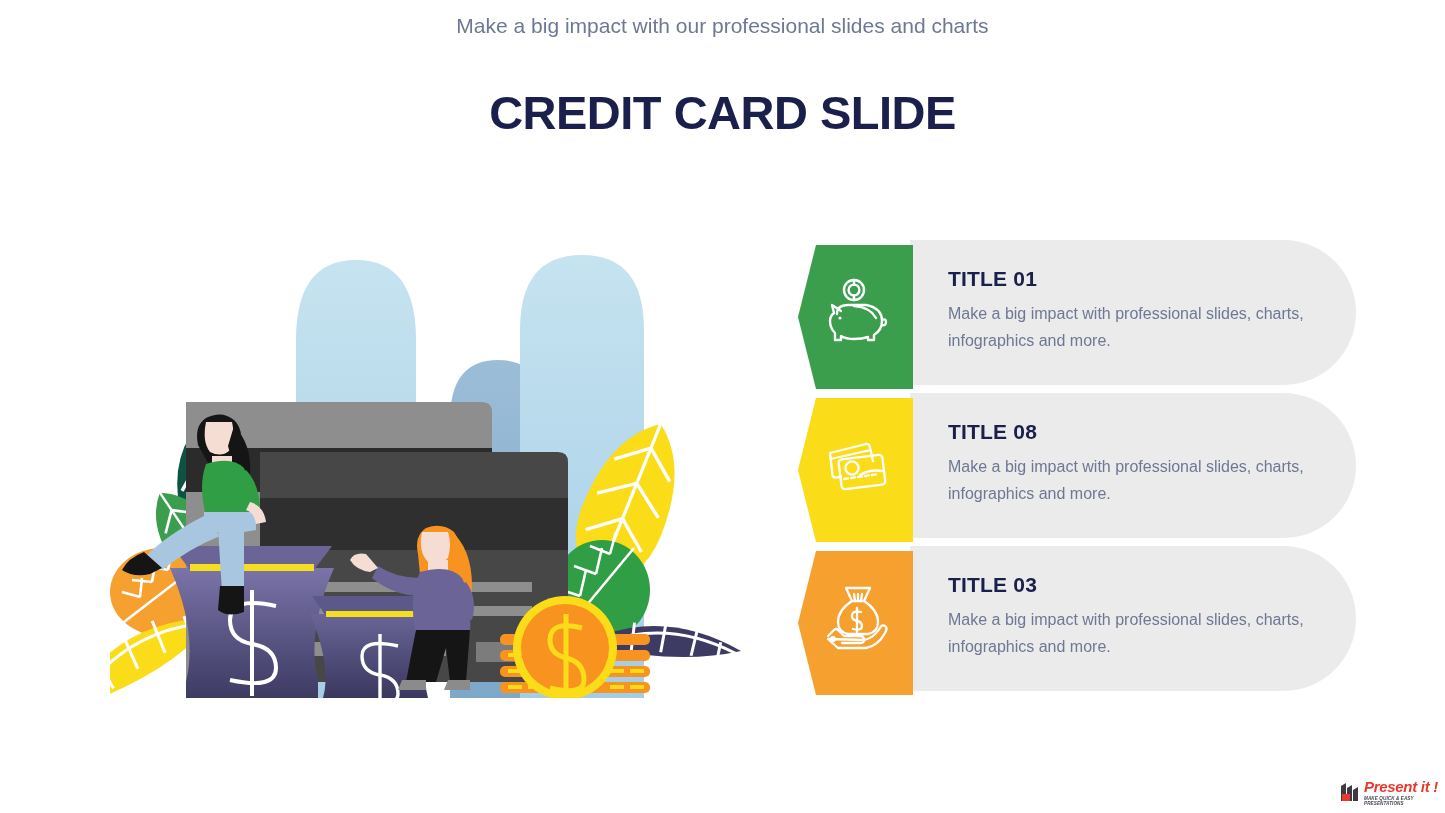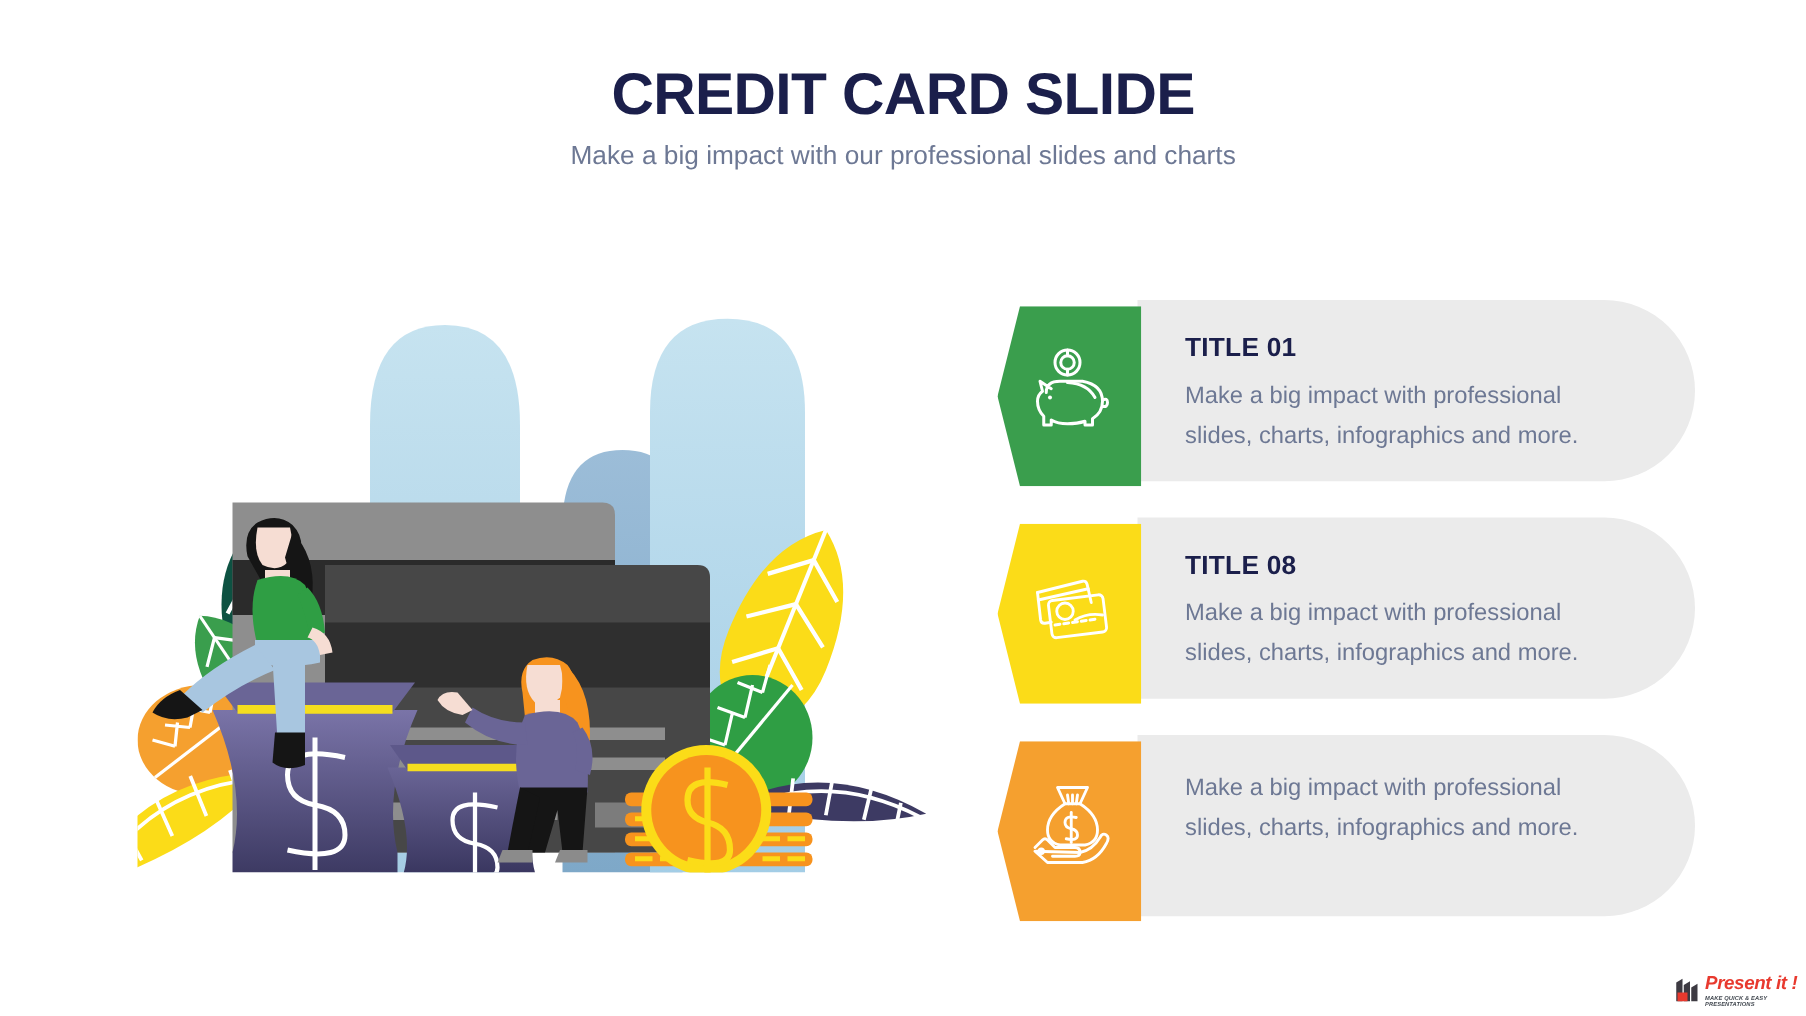--- a/index.html
+++ b/index.html
@@ -26,60 +26,60 @@
     font-size:21px;
     color:#6d7894;
     font-weight:400;
   }
 
   
   #illustration { position:absolute; left:110px; top:230px; width:700px; height:490px; }
 
   
   #cards { position:absolute; left:798px; top:240px; width:570px; }
-  .info-card { position:relative; height:145px; margin-bottom:29px; }
+  .info-card { position:relative; height:145px; margin-bottom:8px; }
   .card-pill {
     position:absolute; left:112px; top:0;
     width:446px; height:145px;
     background:#ebebeb;
     border-radius:0 72.5px 72.5px 0;
   }
   .card-badge {
     position:absolute; left:0; top:5px;
     width:115px; height:144px;
   }
   .card-badge svg { display:block; width:115px; height:144px; }
   .card-icon { position:absolute; left:26px; top:38px; width:64px; height:70px; }
   .card-icon svg { display:block; width:64px; height:70px; }
   .card-text { position:absolute; left:150px; top:27px; width:360px; }
   .card-title {
     font-size:21px; font-weight:bold; color:#1b1f4b;
     letter-spacing:0.2px; margin-bottom:10px;
   }
-  .card-desc { font-size:19px; color:#6d7894; line-height:1.68; }
+  .card-desc { font-size:16px; color:#6d7894; line-height:1.68; }
 
   
   #logo { position:absolute; left:1340px; top:779px; width:100px; height:28px; }
   #logo-mark { position:absolute; left:0; top:2px; width:21px; height:21px; }
   #logo-text-wrap { position:absolute; left:24px; top:0;font-style:italic; }
   #logo-name {
     font-size:15px; font-weight:bold; color:#e8392e;
     letter-spacing:-0.3px; line-height:1;
   }
   #logo-tagline {
     font-size:4.6px; font-weight:bold; color:#444a52;
     letter-spacing:0.1px; margin-top:3px; line-height:1;
   }
 </style>
 </head>
 <body>
 
 <div id="header">
+  <div id="slide-subtitle">Make a big impact with our professional slides and charts</div>
   <div id="slide-title">CREDIT CARD SLIDE</div>
-  <div id="slide-subtitle">Make a big impact with our professional slides and charts</div>
 </div>
 
 <div id="illustration">
   <svg viewBox="0 0 700 490" width="700" height="490">
     <defs>
       <linearGradient id="bagGrad" x1="0" y1="0" x2="0" y2="1">
         <stop offset="0%" stop-color="#7a74a8"></stop>
         <stop offset="100%" stop-color="#3d3a63"></stop>
       </linearGradient>
       <linearGradient id="bagGrad2" x1="0" y1="0" x2="0" y2="1">
@@ -323,20 +323,21 @@
           <path d="M30 10 L31 17 M34 10 L34 17 M38 10 L37 17"></path>
           <path d="M37 28 Q28 26 28 32 Q28 36 33 37 Q38 38 38 42 Q38 47 29 45"></path>
           <path d="M33 24 L33 48"></path>
           <path d="M4 52 L10 46 Q12 44 14 46 L20 52 L36 52 Q40 52 40 56 Q40 59 36 59 L18 59"></path>
           <path d="M40 56 Q50 54 56 44 Q58 40 61 42 Q64 44 61 49 Q54 62 42 64 L14 64 L4 55 Z"></path>
           <circle cx="9" cy="55" r="1.8"></circle>
         </g>
       </svg>
     </div>
     <div class="card-text">
+      <div class="card-title">TITLE 03</div>
       <div class="card-desc">Make a big impact with professional slides, charts, infographics and more.</div>
     </div>
   </div>
 
 </div>
 
 <div id="logo">
   <div id="logo-mark">
     <svg viewBox="0 0 21 21">
       <path d="M1 5 L6 2 L6 20 L1 20 Z" fill="#3d3a42"></path>

